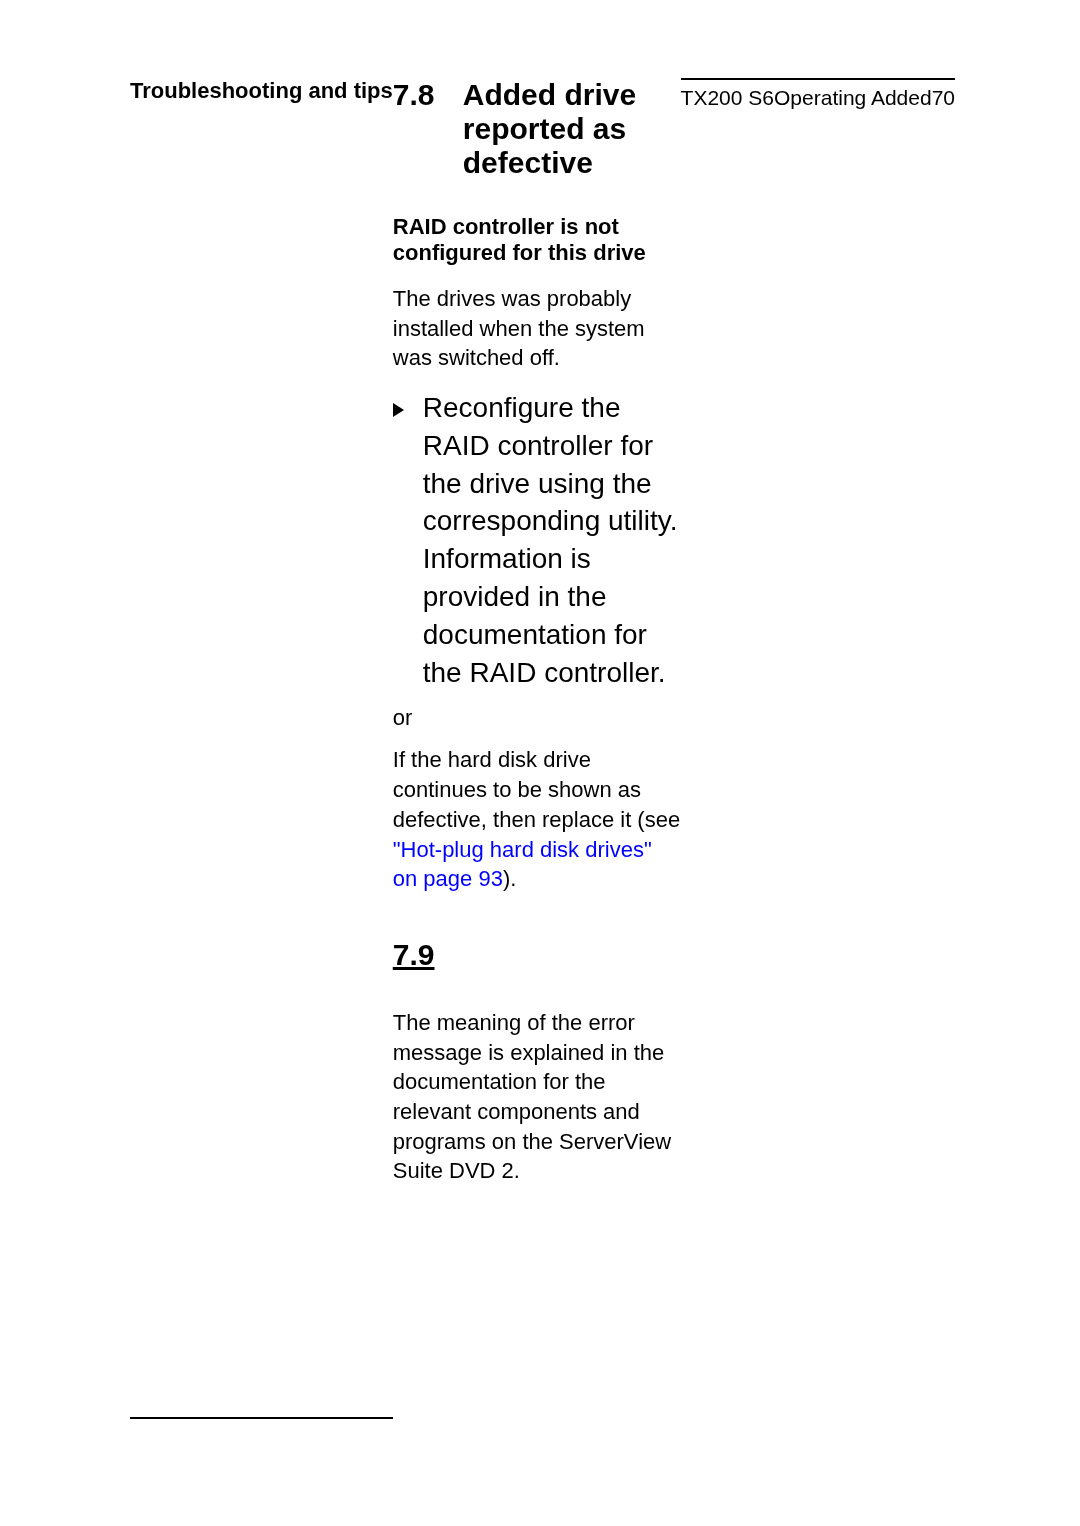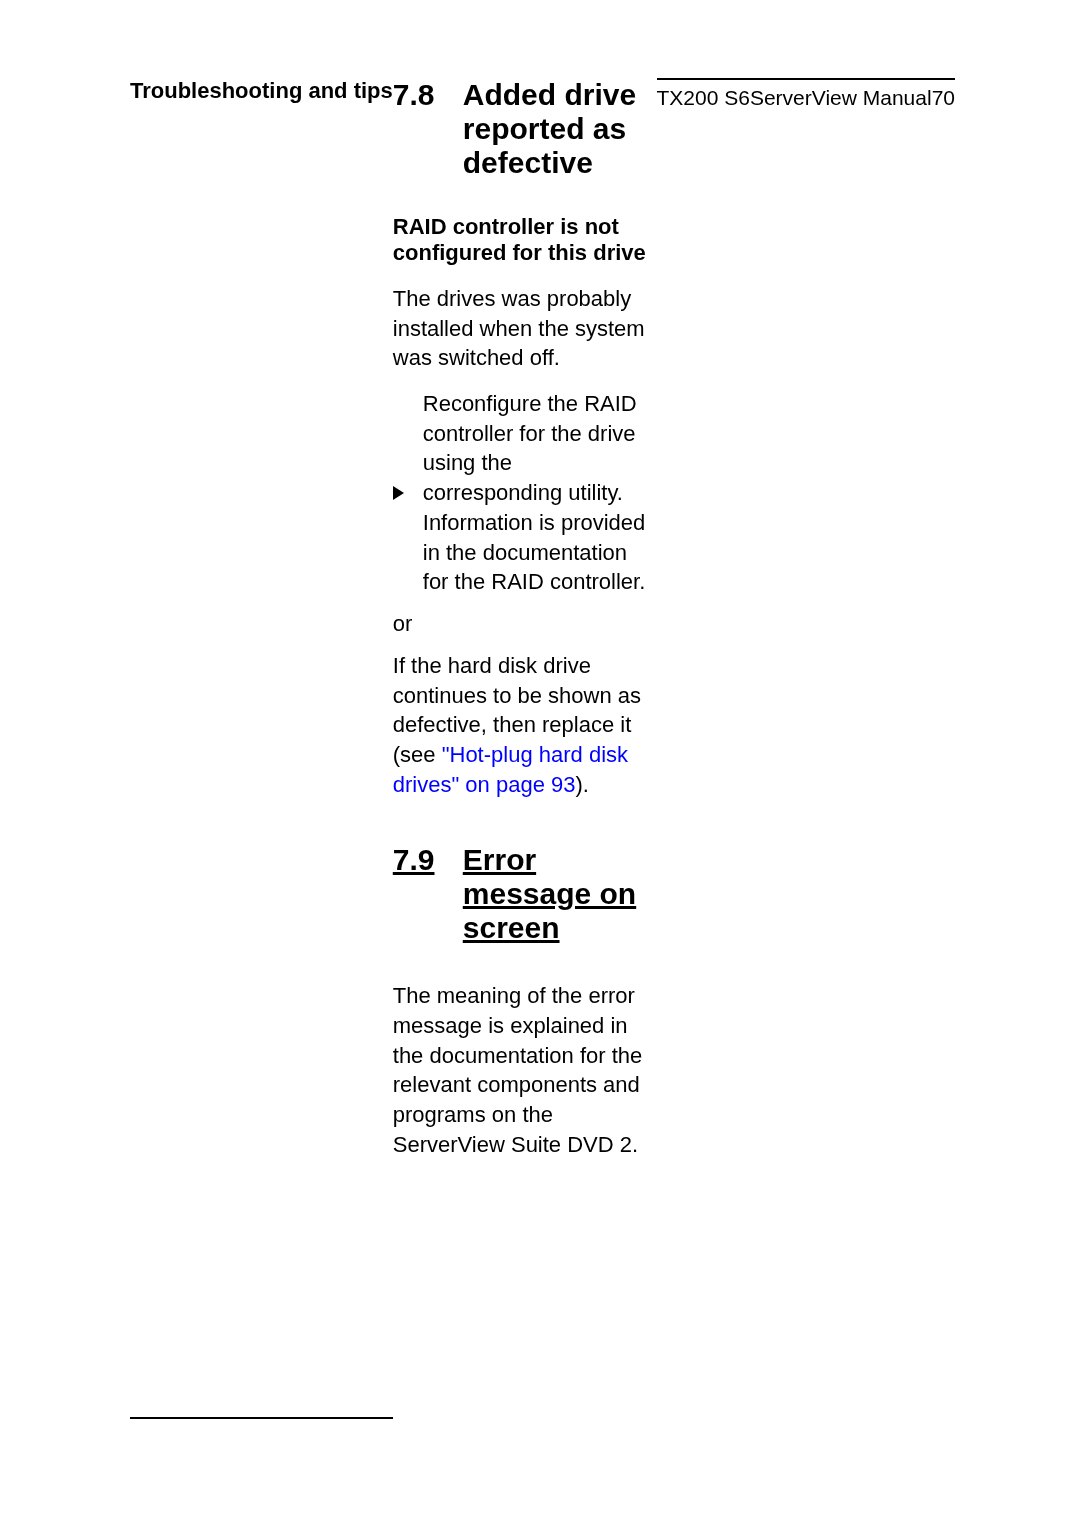--- a/index.html
+++ b/index.html
@@ -55,24 +55,23 @@
       font-size: 22px;
       margin-bottom: 18px;
     }
     .body-text {
       font-size: 22px;
       line-height: 1.35;
       margin-bottom: 16px;
     }
     .bullet-item {
       display: flex;
-      font-size: 22px;
+      font-size: 28px;
       line-height: 1.35;
       margin-bottom: 14px;
-      align-items: center;
     }
     .bullet-marker {
       width: 30px;
       flex-shrink: 0;
     }
     .bullet-arrow {
       display: inline-block;
       width: 0;
       height: 0;
       border-top: 7px solid transparent;
@@ -121,25 +120,24 @@
 
     <div class="or-text">or</div>
 
 
     <div class="body-text">
       <span>If the hard disk drive continues to be shown as defective, then replace it (see </span><span class="link">"Hot-plug hard disk drives" on page 93</span><span>).</span>
     </div>
 
     <div class="section-heading sec2">
       <span class="number">7.9</span>
-      <span>Error message on screen</span>
     </div>
 
     <div class="body-text">The meaning of the error message is explained in the documentation for the relevant components and programs on the ServerView Suite DVD 2.</div>
 
   </div>
 
   <div class="footer">
     <span>TX200 S6</span>
-    <span>ServerView Manual</span>
+    <span>Operating Added</span>
     <span>70</span>
   </div>
 </div>
 
 </body></html>

